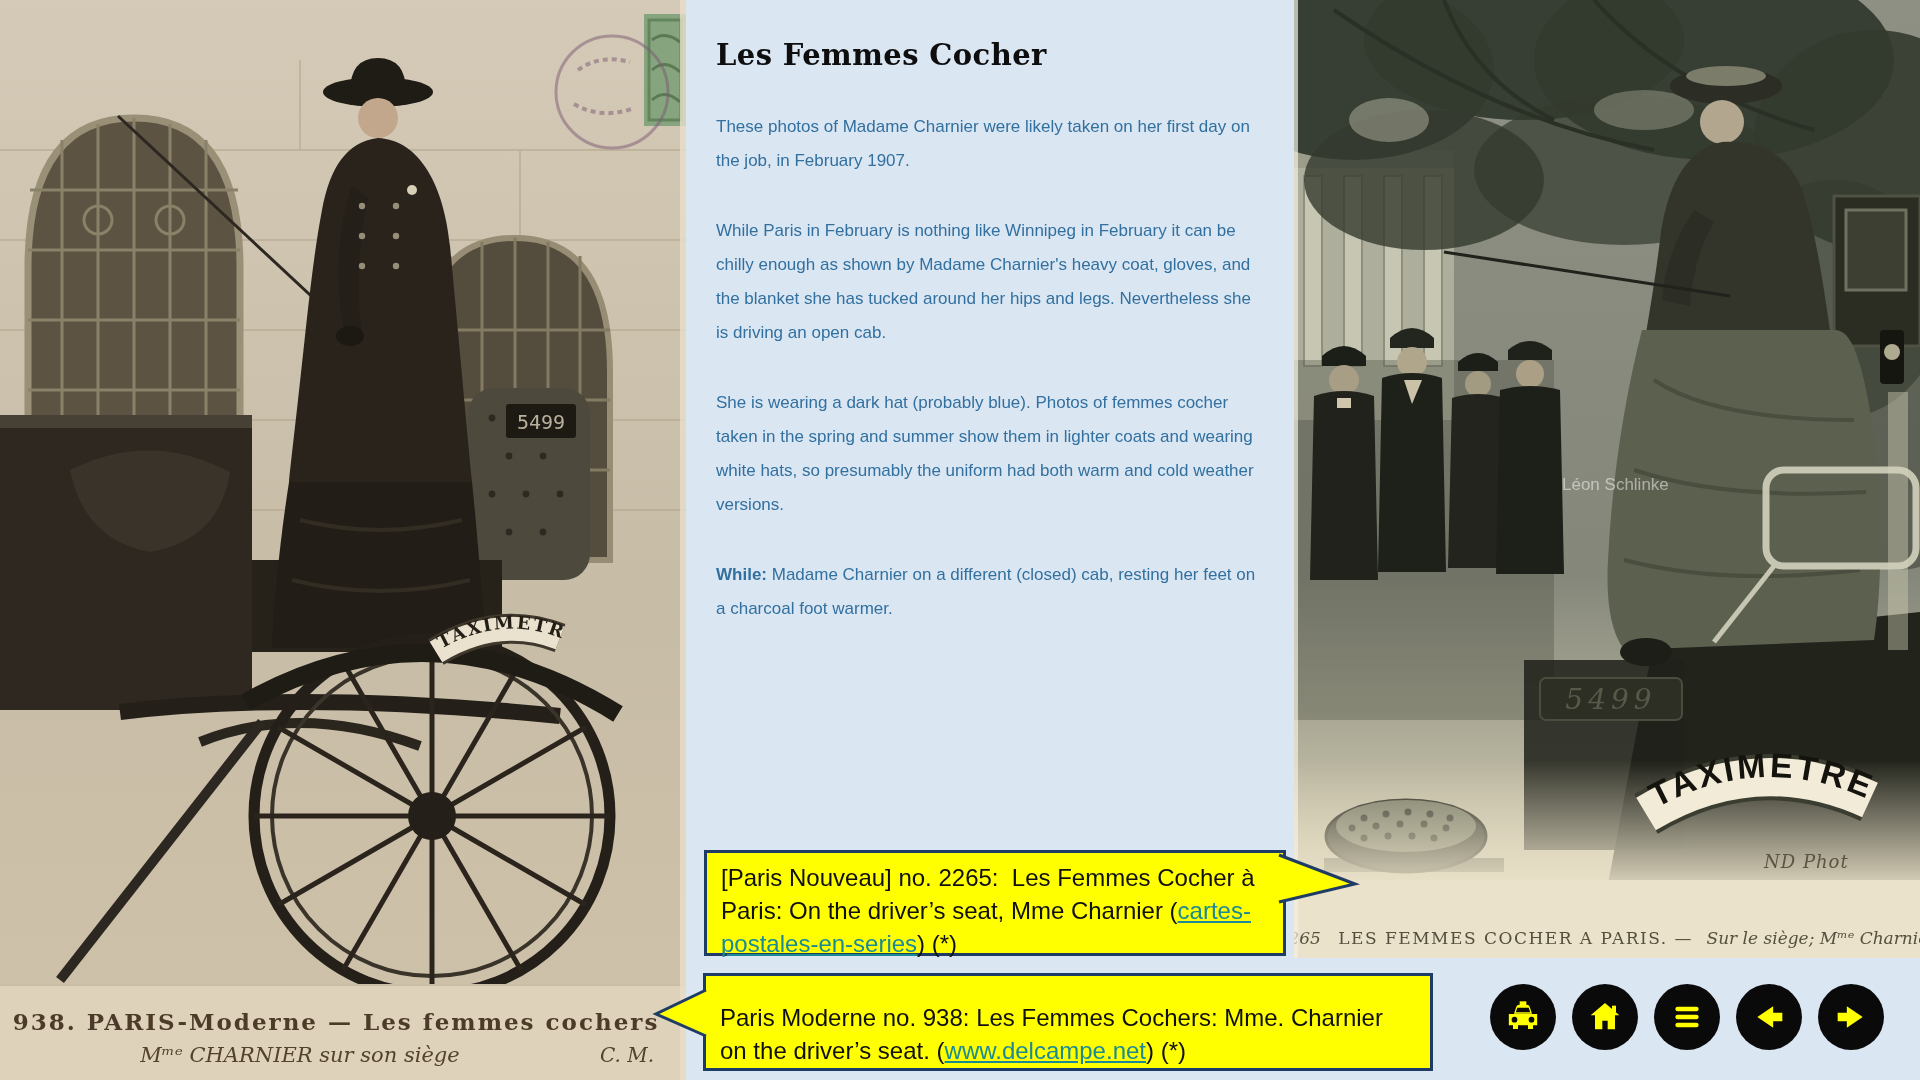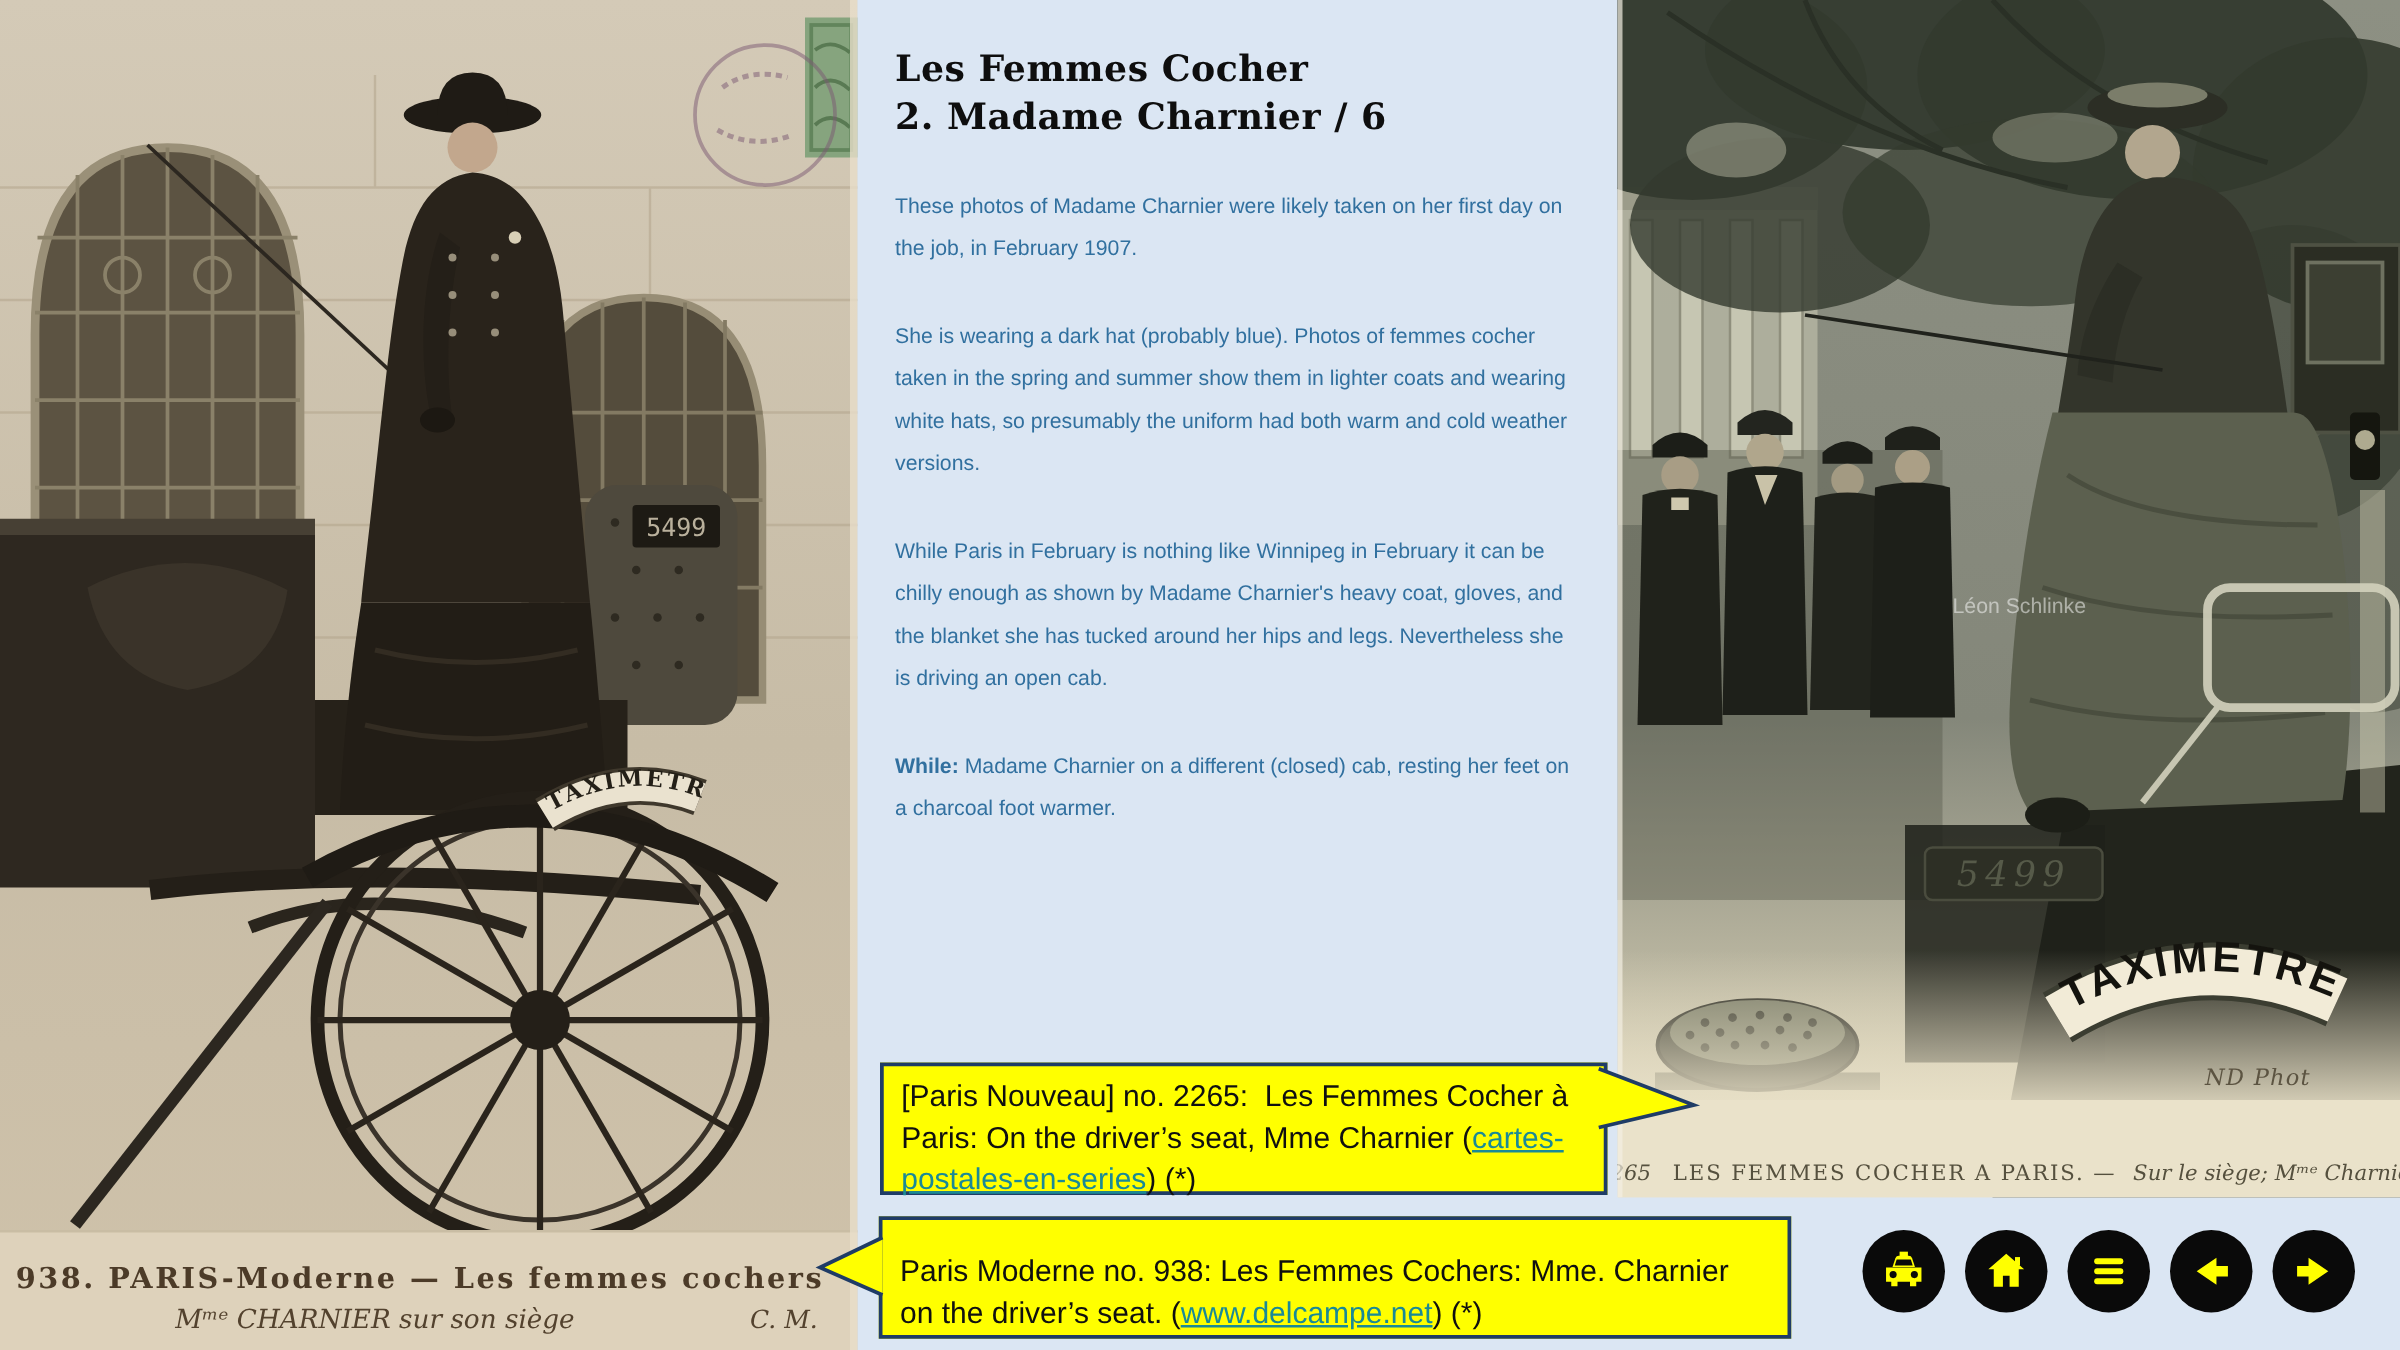--- a/index.html
+++ b/index.html
@@ -326,25 +326,24 @@
       </text>
 
       <text x="268" y="490" font-size="17" fill="#ffffff" opacity="0.5">Léon Schlinke</text>
       <rect x="0" y="0" width="4" height="958" fill="#f4efe2" opacity="0.7"></rect>
     </svg>
   </div>
 
   <div class="article">
     <div class="title">
       <div>Les Femmes Cocher</div>
-      <div>2. Madame Charnier / 6</div>
     </div>
     <p class="para">These photos of Madame Charnier were likely taken on her first day on the job, in February 1907.</p>
+    <p class="para">While Paris in February is nothing like Winnipeg in February it can be chilly enough as shown by Madame Charnier's heavy coat, gloves, and the blanket she has tucked around her hips and legs. Nevertheless she is driving an open cab.</p>
     <p class="para">She is wearing a dark hat (probably blue). Photos of femmes cocher taken in the spring and summer show them in lighter coats and wearing white hats, so presumably the uniform had both warm and cold weather versions.</p>
-    <p class="para">While Paris in February is nothing like Winnipeg in February it can be chilly enough as shown by Madame Charnier's heavy coat, gloves, and the blanket she has tucked around her hips and legs. Nevertheless she is driving an open cab.</p>
     <p class="para">
       <b>While:</b><span> Madame Charnier on a different (closed) cab, resting her feet on a charcoal foot warmer.</span>
     </p>
   </div>
 
   <div class="callout" id="callout1">
     <span class="pw">[Paris Nouveau] no. 2265:  Les Femmes Cocher à Paris: On the driver’s seat, Mme Charnier (</span><a>cartes-postales-en-series</a><span>) (*)</span>
     <svg class="tail" id="tail1" width="84" height="56">
       <path d="M0,2 L76,31 L0,49" fill="#ffff00" stroke="#1f3c66" stroke-width="3"></path>
     </svg>

